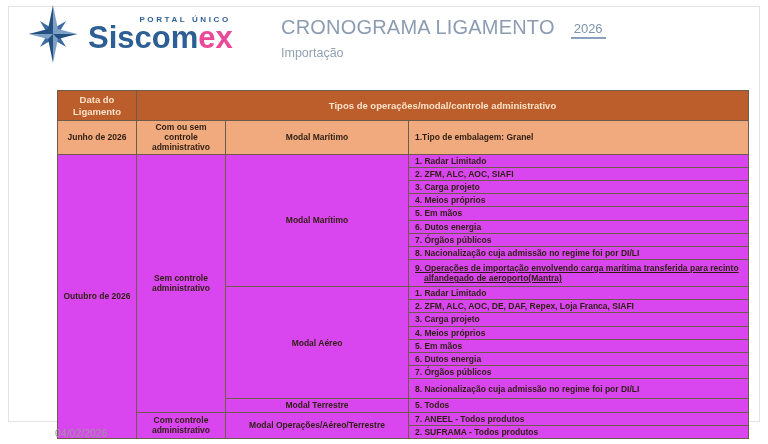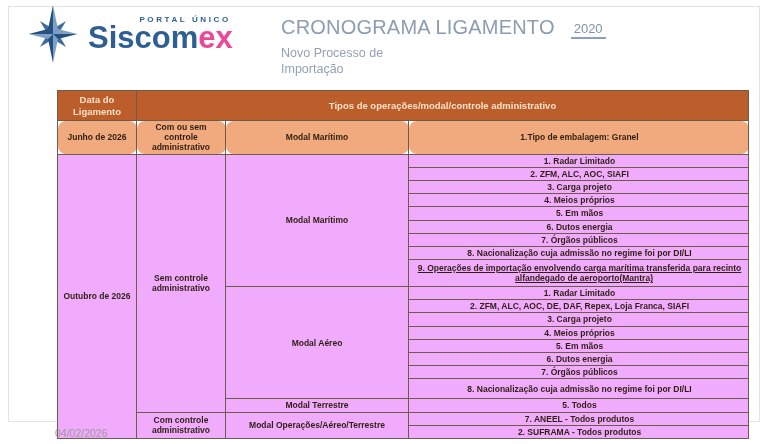--- a/index.html
+++ b/index.html
@@ -37,24 +37,24 @@
     position:absolute;left:57px;top:90px;width:691px;
     border-collapse:collapse;table-layout:fixed;
   }
   .sched td,.sched th{
     border:1px solid #6f5b4c;font-weight:bold;color:#2f1f12;
     overflow:hidden;line-height:1.2;vertical-align:middle;
   }
   .sched th.main{
     background:#bc5e2b;color:#fbe2c9;font-size:9.5px;text-align:center;padding:1px 3px;
   }
-  .salmon{background:#f1aa7e;border-radius:8px;}
-  .light{background:#f0abfc;}
+  .salmon{background:#f1aa7e;}
+  .light{background:#d946ef;}
   .cellc{text-align:center;font-size:8.5px;padding:1px 3px;}
-  .item{text-align:center;font-size:8.5px;padding:1px 4px 1px 6px;}
+  .item{text-align:left;font-size:8.5px;padding:1px 4px 1px 6px;}
   .indent{padding-left:15px;text-indent:-9px;text-decoration:underline;}
   tr.h30{height:30px;} tr.h28{height:28px;} tr.h13{height:13px;}
   tr.h12{height:12px;} tr.h20{height:20px;} tr.h27{height:27px;}
   
   .footer-date{position:absolute;left:55px;top:427px;font-size:10.5px;color:#9a9a9a;}
 </style>
 </head>
 <body>
 
 <div class="slide"></div>
@@ -75,24 +75,23 @@
   </svg>
   <div class="brand-text">
     <div class="portal">PORTAL ÚNICO</div>
     <div class="wordmark"><span>Siscom</span><span class="suffix">ex</span></div>
   </div>
 </div>
 
 <div class="title-block">
   <div class="title-row">
     <div class="page-title">CRONOGRAMA LIGAMENTO</div>
-    <div class="year-link">2020</div>
+    <div class="year-link">2026</div>
   </div>
   <div class="subtitle">
-    <div>Novo Processo de</div>
     <div>Importação</div>
   </div>
 </div>
 
 <table class="sched">
   <colgroup>
       <col style="width:79px">
       <col style="width:89px">
       <col style="width:183px">
       <col style="width:340px">

